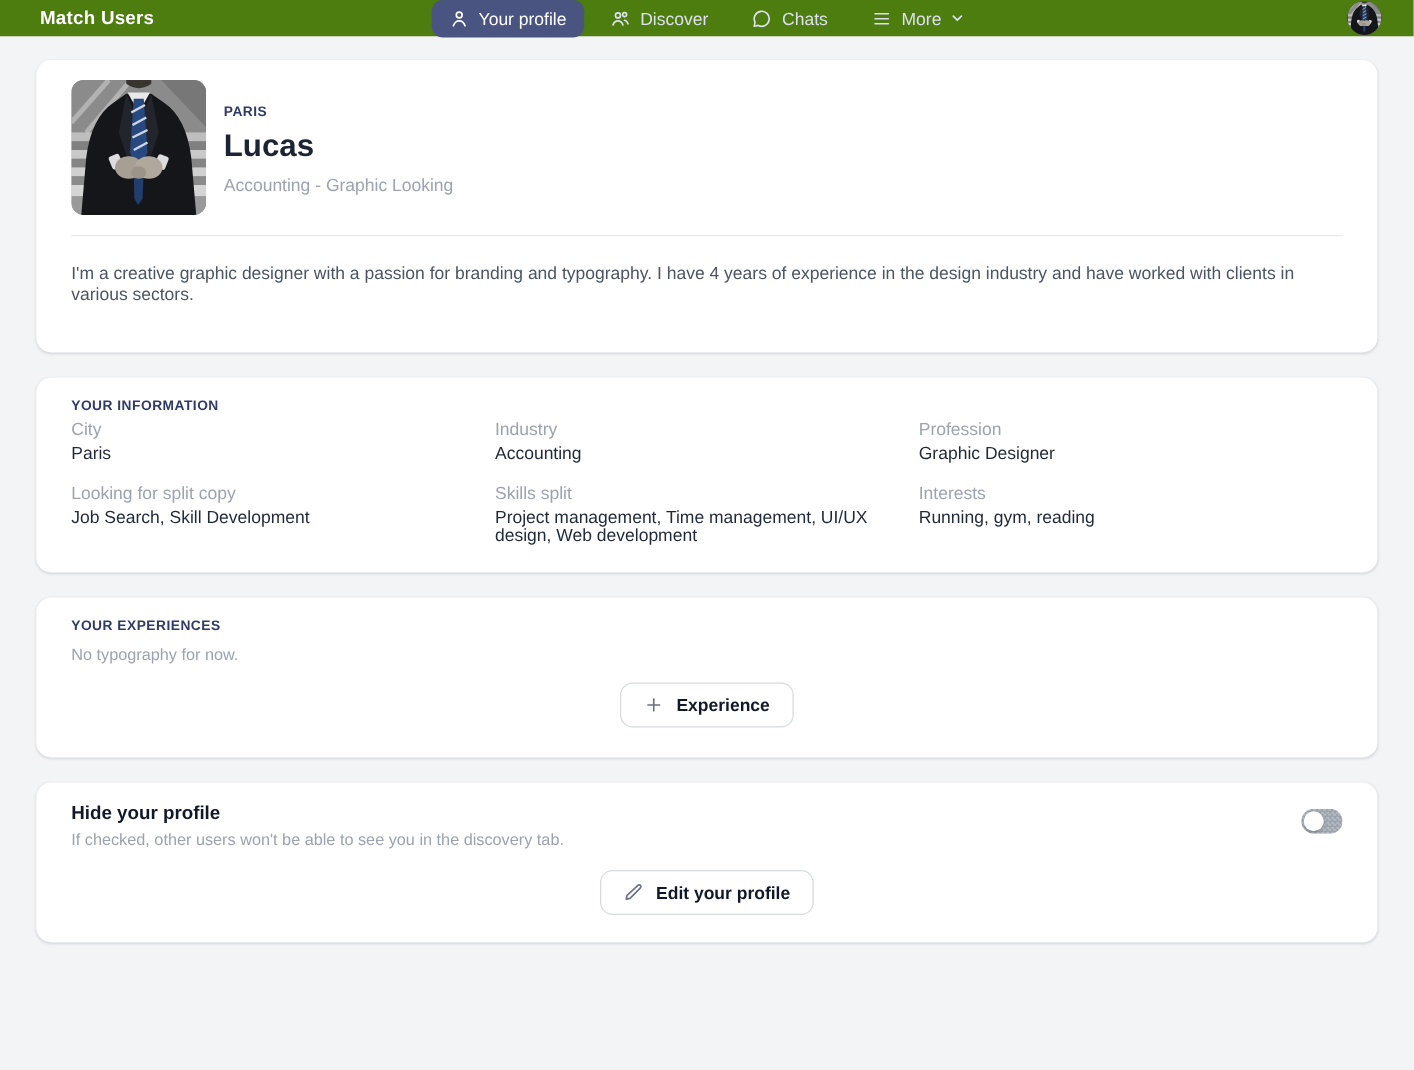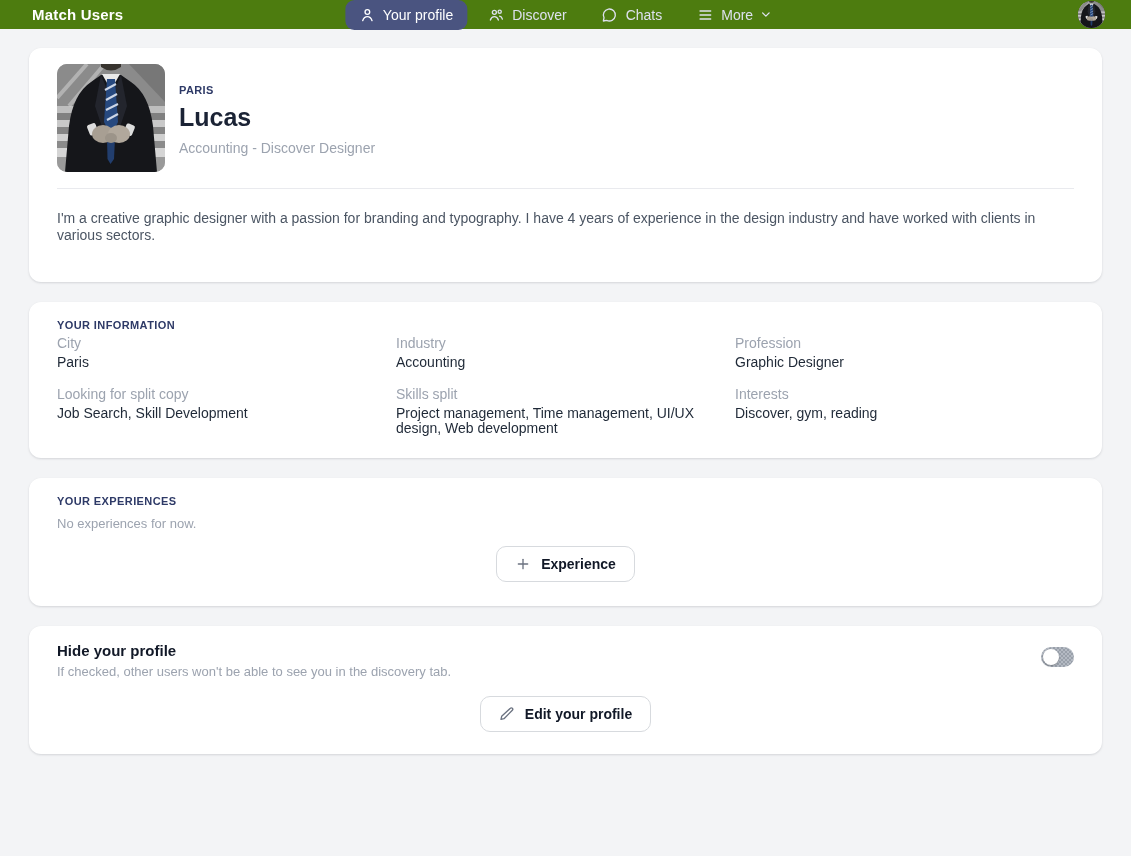--- a/index.html
+++ b/index.html
@@ -195,21 +195,21 @@
   <section class="card card-profile">
     <div class="profile-header">
       <div class="photo">
         <svg viewBox="0 0 108 108">
             <use href="#profile-photo"></use>
           </svg>
       </div>
       <div class="profile-meta">
         <div class="city-badge">PARIS</div>
         <div class="profile-name">Lucas</div>
-        <div class="profile-subtitle">Accounting - Discover Designer</div>
+        <div class="profile-subtitle">Accounting - Graphic Looking</div>
       </div>
     </div>
     <div class="divider"></div>
     <p class="bio">I'm a creative graphic designer with a passion for branding and typography. I have 4 years of experience in the design industry and have worked with clients in various sectors.</p>
   </section>
 
   <section class="card card-info">
     <div class="section-title">YOUR INFORMATION</div>
     <div class="info-grid">
       <div class="field">
@@ -227,28 +227,28 @@
       <div class="field">
         <div class="field-label">Looking for split copy</div>
         <div class="field-value">Job Search, Skill Development</div>
       </div>
       <div class="field">
         <div class="field-label">Skills split</div>
         <div class="field-value">Project management, Time management, UI/UX design, Web development</div>
       </div>
       <div class="field">
         <div class="field-label">Interests</div>
-        <div class="field-value">Discover, gym, reading</div>
+        <div class="field-value">Running, gym, reading</div>
       </div>
     </div>
   </section>
 
   <section class="card card-exp">
     <div class="section-title">YOUR EXPERIENCES</div>
-    <div class="empty-message">No experiences for now.</div>
+    <div class="empty-message">No typography for now.</div>
     <div class="center-row exp-btn-row">
       <button class="btn">
         <span>
           <svg viewBox="0 0 24 24" fill="none" stroke="currentColor" stroke-width="2" stroke-linecap="round">
               <line x1="12" y1="5" x2="12" y2="19"></line>
               <line x1="5" y1="12" x2="19" y2="12"></line>
             </svg>
         </span>
         <span>Experience</span>
       </button>

